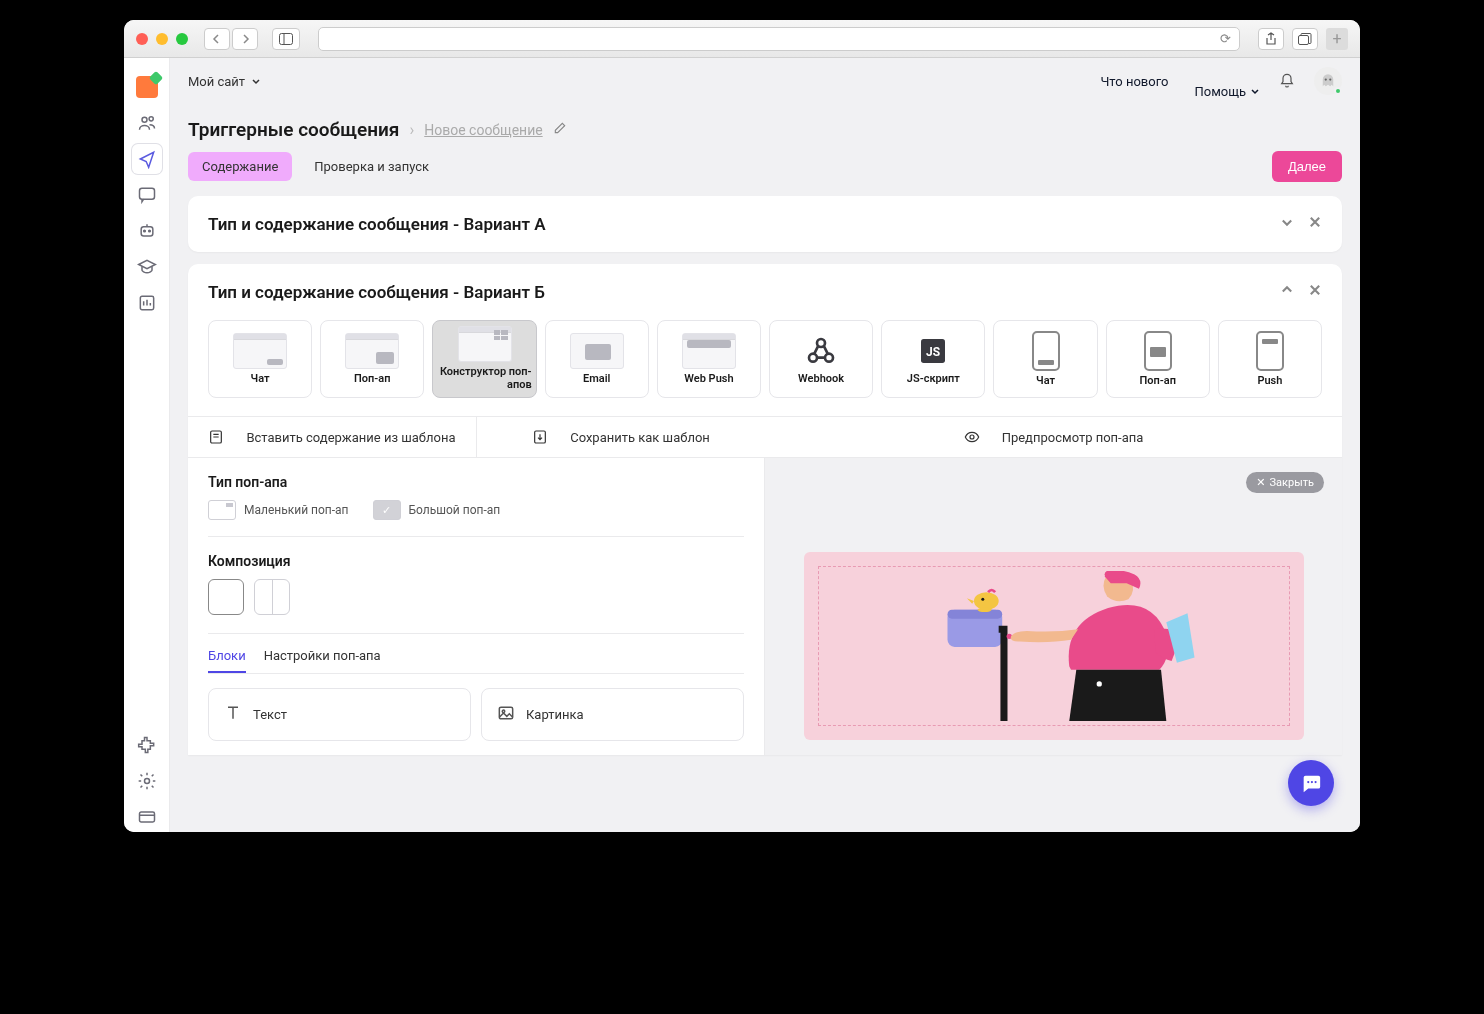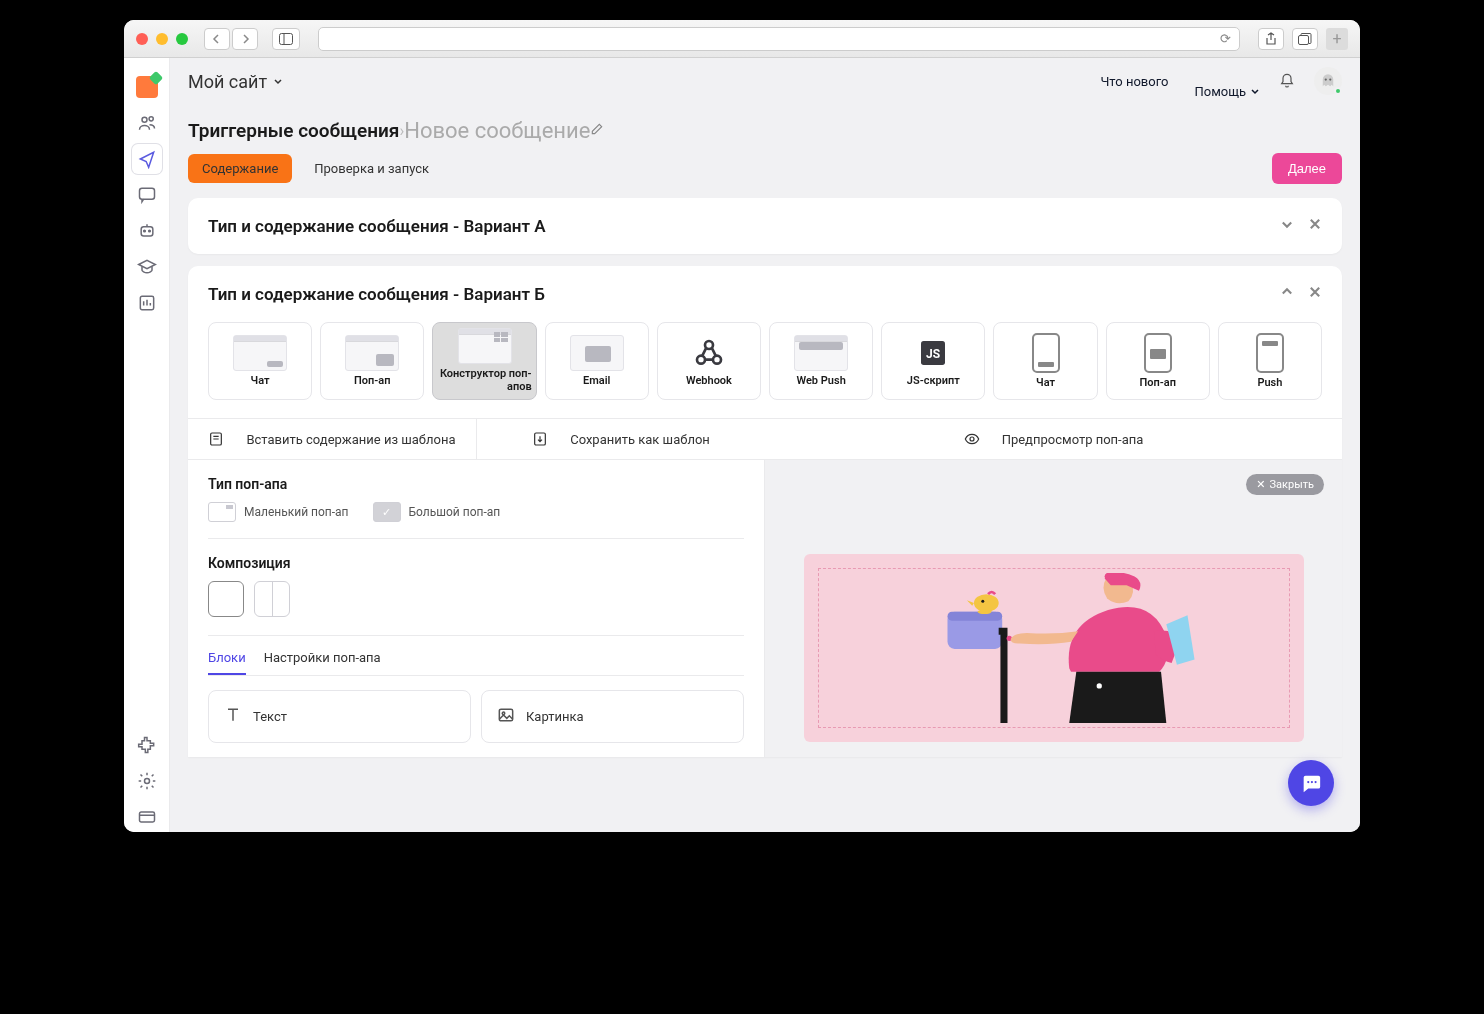--- a/index.html
+++ b/index.html
@@ -19,35 +19,35 @@
 .plus-tab{width:22px;height:22px;background:#dcdcdc;display:flex;align-items:center;justify-content:center;color:#999;border-radius:3px;}
 .content-row{flex:1;display:flex;overflow:hidden;}
 .left-rail{width:46px;background:#fff;border-right:1px solid #eaeaec;display:flex;flex-direction:column;align-items:center;padding-top:14px;gap:6px;}
 .rail-item{width:30px;height:30px;display:flex;align-items:center;justify-content:center;border-radius:6px;color:#6b6b76;cursor:pointer;}
 .rail-item.active{background:#fff;box-shadow:0 0 0 1px #e0e0e6;color:#5b5be0;}
 .rail-logo{width:22px;height:22px;background:#ff7a3c;border-radius:4px;position:relative;}
 .rail-logo::after{content:"";position:absolute;top:-3px;right:-3px;width:10px;height:10px;background:#3ec96a;border-radius:2px;transform:rotate(45deg);}
 .rail-spacer{flex:1;}
 .main{flex:1;background:#f1f1f3;overflow-y:auto;display:flex;flex-direction:column;}
 .topbar{height:46px;background:#f1f1f3;display:flex;align-items:center;padding:0 18px;gap:10px;}
-.site-dd{display:flex;align-items:center;gap:6px;font-size:18px;color:#333;cursor:pointer;}
+.site-dd{display:flex;align-items:center;gap:6px;font-size:13px;color:#333;cursor:pointer;}
 .tb-spacer{flex:1;}
 .tb-link{font-size:13px;color:#0f172a;cursor:pointer;padding:0 8px;}
 .tb-help{display:flex;align-items:center;gap:4px;margin-top:20px;}
 .bell{width:18px;height:18px;display:flex;align-items:center;justify-content:center;color:#555;}
 .avatar{width:28px;height:28px;border-radius:50%;background:#eee;display:flex;align-items:center;justify-content:center;position:relative;margin-left:8px;}
 .avatar-dot{position:absolute;bottom:0;right:0;width:8px;height:8px;background:#3ec96a;border:2px solid #f1f1f3;border-radius:50%;}
-.breadcrumb{padding:14px 18px 10px;display:flex;align-items:center;}
+.breadcrumb{padding:14px 18px 10px;display:flex;align-items:center;gap:10px;}
 .bc-text{font-size:19px;font-weight:600;color:#1a1a1a;}
 .bc-sep{color:#bbb;}
-.bc-sub{font-size:22px;color:#aaa;}
+.bc-sub{font-size:14px;color:#aaa;text-decoration:underline;}
 .bc-edit{color:#888;cursor:pointer;}
 .steps-row{display:flex;align-items:center;padding:0 18px 14px;gap:8px;}
 .step-pill{padding:7px 14px;border-radius:6px;font-size:13px;color:#333;cursor:pointer;}
-.step-pill.active{background:#f97316;}
+.step-pill.active{background:#f0abfc;}
 .next-btn{margin-left:auto;background:#ec4899;color:#fff;border:none;padding:8px 16px;border-radius:6px;font-size:13px;cursor:pointer;}
 .card{background:#fff;border-radius:10px;margin:0 18px 12px;box-shadow:0 1px 2px rgba(0,0,0,0.04);}
 .card-header{display:flex;align-items:flex-start;padding:18px 20px;}
 .card-title{font-size:17px;font-weight:600;color:#1a1a1a;flex:1;}
 .hdr-icon{color:#888;cursor:pointer;margin-left:14px;}
 .type-grid{display:flex;gap:8px;padding:0 20px 18px;flex-wrap:nowrap;}
 .type-tile{width:121px;height:78px;border:1px solid #e6e6ea;border-radius:8px;display:flex;flex-direction:column;align-items:center;justify-content:center;cursor:pointer;gap:4px;padding:4px;}
 .type-tile.selected{background:#ddd;border-color:#c8c8cc;}
 .tile-thumb{width:54px;height:36px;background:#f6f6f8;border:1px solid #e3e3e8;border-radius:3px;position:relative;}
 .tile-thumb .bar-top{position:absolute;top:0;left:0;right:0;height:6px;background:#e0e0e6;border-bottom:1px solid #d8d8dc;}
@@ -305,36 +305,36 @@
                   </div>
             <div class="tile-label">Конструктор поп-апов</div>
           </div>
           <div class="type-tile">
             <div class="tile-thumb">
                     <div class="center-box"></div>
                   </div>
             <div class="tile-label">Email</div>
           </div>
           <div class="type-tile">
+            <div class="tile-thumb push">
+                    <div class="bar-top"></div>
+                    <div class="push-strip"></div>
+                  </div>
+            <div class="tile-label">Web Push</div>
+          </div>
+          <div class="type-tile">
             <div class="tile-icon">
                     <svg viewBox="0 0 24 24" fill="none" stroke="currentColor" stroke-width="2">
                       <circle cx="6" cy="17" r="3"></circle>
                       <circle cx="18" cy="17" r="3"></circle>
                       <circle cx="12" cy="6" r="3"></circle>
                       <path d="M10 8l-3 6M14 8l3 6M9 17h6"></path>
                     </svg>
                   </div>
             <div class="tile-label">Webhook</div>
-          </div>
-          <div class="type-tile">
-            <div class="tile-thumb push">
-                    <div class="bar-top"></div>
-                    <div class="push-strip"></div>
-                  </div>
-            <div class="tile-label">Web Push</div>
           </div>
           <div class="type-tile">
             <div class="tile-icon">
                     <svg viewBox="0 0 24 24" fill="currentColor">
                       <rect x="3" y="3" width="18" height="18" rx="2"></rect>
                       <text x="12" y="16" font-size="9" fill="#fff" text-anchor="middle" font-weight="bold">JS</text>
                     </svg>
                   </div>
             <div class="tile-label">JS-скрипт</div>
           </div>

